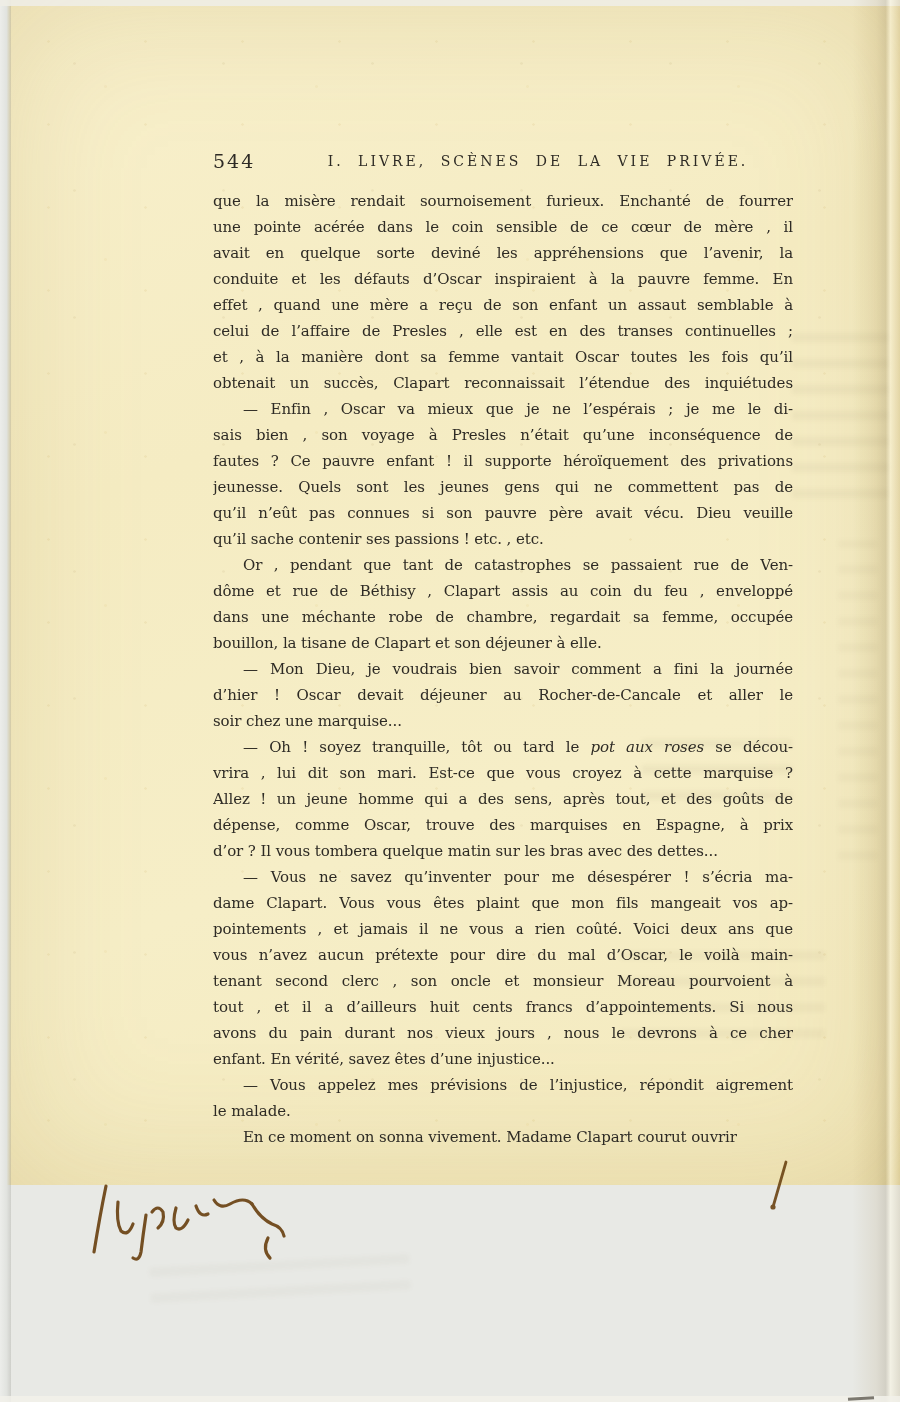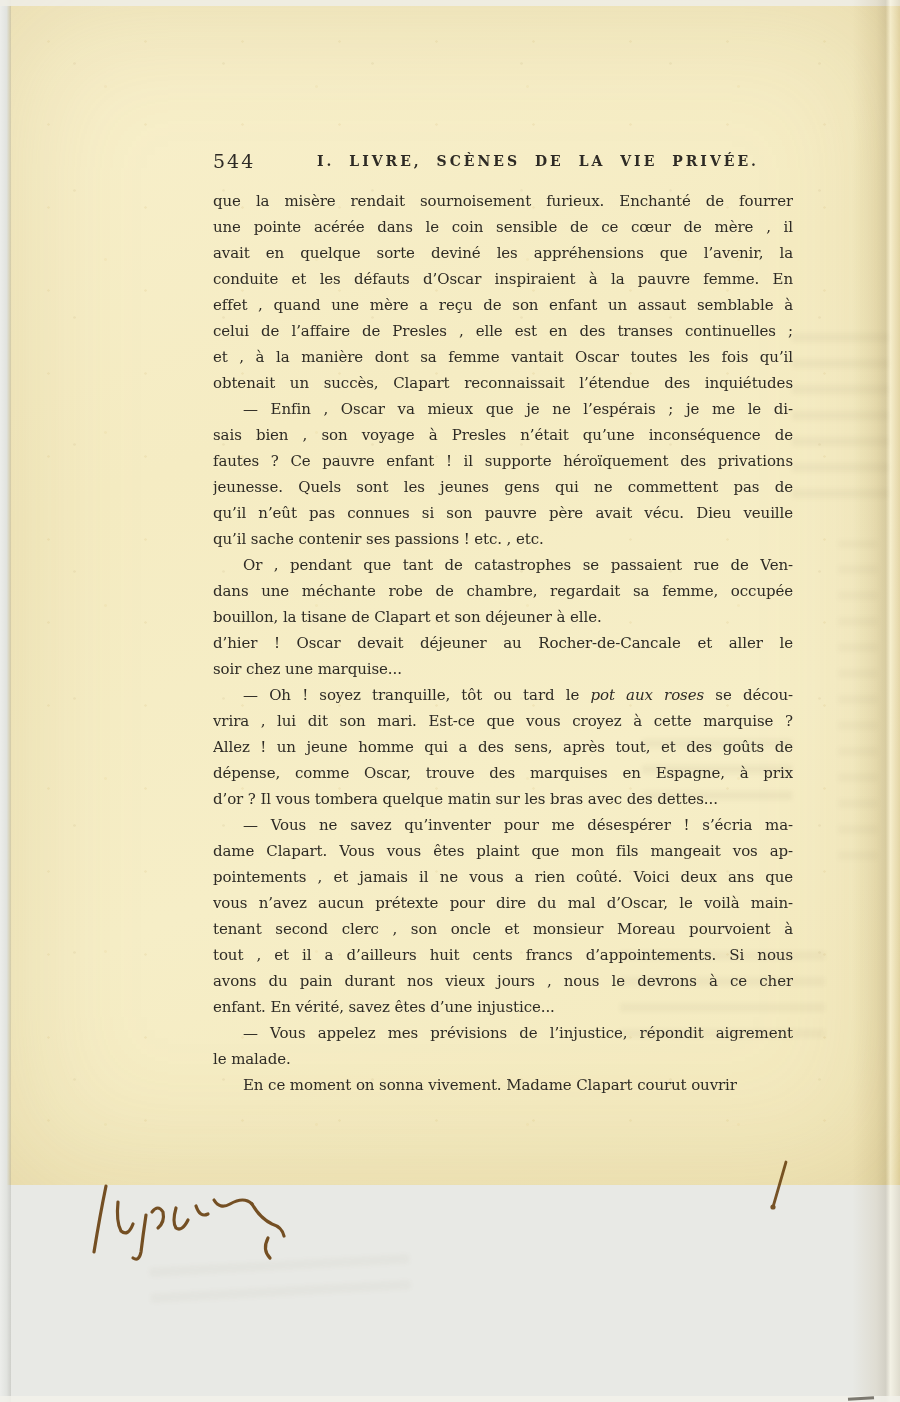--- a/index.html
+++ b/index.html
@@ -24,21 +24,21 @@
   #edge-top{left:0;top:0;width:900px;height:6px;background:#eeede6;opacity:.9;}
   #edge-right{left:852px;top:0;width:48px;height:1402px;
     background:linear-gradient(90deg,rgba(140,110,45,0) 0%,rgba(140,110,45,.10) 50%,rgba(100,78,32,.16) 70%,rgba(255,250,228,.45) 80%,rgba(165,135,62,.14) 100%);}
   #edge-bottom{left:0;top:1396px;width:900px;height:6px;background:#f2f1ea;opacity:.85;}
   #bottom-mark{left:848px;top:1397px;width:26px;height:3px;background:#4a463c;opacity:.7;transform:rotate(-3deg);}
 
   #content{position:absolute;left:213px;top:150px;width:580px;}
   #page-header{position:relative;height:38px;color:#2e2b25;}
   #page-number{position:absolute;left:0;top:0;font-size:19px;letter-spacing:2px;}
   #running-title{position:absolute;left:70px;top:3px;width:510px;text-align:center;
-    font-size:14px;font-weight:bold;letter-spacing:3px;word-spacing:7px;}
+    font-size:14px;font-weight:normal;letter-spacing:3px;word-spacing:7px;}
 
   #text-block{position:relative;color:#2e2b25;font-size:15px;}
   .para{margin:0;}
   .line{height:26px;line-height:26px;overflow:hidden;
     text-align:justify;text-align-last:justify;letter-spacing:-0.1px;}
   .line.lastline{text-align-last:left;}
   .line.indent{text-indent:30px;}
   .it{font-style:italic;}
 
   .smudge{position:absolute;filter:blur(2px);pointer-events:none;
@@ -87,24 +87,26 @@
         <div class="para">
           <div class="line indent"><span>— Enfin , Oscar va mieux que je ne l’espérais ; je me le di-</span></div>
           <div class="line"><span>sais bien , son voyage à Presles n’était qu’une inconséquence de</span></div>
           <div class="line"><span>fautes ? Ce pauvre enfant ! il supporte héroïquement des privations</span></div>
           <div class="line"><span>jeunesse. Quels sont les jeunes gens qui ne commettent pas de</span></div>
           <div class="line"><span>qu’il n’eût pas connues si son pauvre père avait vécu. Dieu veuille</span></div>
           <div class="line lastline"><span>qu’il sache contenir ses passions ! etc. , etc.</span></div>
         </div>
         <div class="para">
           <div class="line indent"><span>Or , pendant que tant de catastrophes se passaient rue de Ven-</span></div>
+          <div class="line"><span>dôme et rue de Béthisy , Clapart assis au coin du feu , enveloppé</span></div>
           <div class="line"><span>dans une méchante robe de chambre, regardait sa femme, occupée</span></div>
           <div class="line lastline"><span>bouillon, la tisane de Clapart et son déjeuner à elle.</span></div>
         </div>
         <div class="para">
+          <div class="line indent"><span>— Mon Dieu, je voudrais bien savoir comment a fini la journée</span></div>
           <div class="line"><span>d’hier ! Oscar devait déjeuner au Rocher-de-Cancale et aller le</span></div>
           <div class="line lastline"><span>soir chez une marquise...</span></div>
         </div>
         <div class="para">
           <div class="line indent"><span>— Oh ! soyez tranquille, tôt ou tard le </span><span class="it">pot aux roses</span><span> se décou-</span></div>
           <div class="line"><span>vrira , lui dit son mari. Est-ce que vous croyez à cette marquise ?</span></div>
           <div class="line"><span>Allez ! un jeune homme qui a des sens, après tout, et des goûts de</span></div>
           <div class="line"><span>dépense, comme Oscar, trouve des marquises en Espagne, à prix</span></div>
           <div class="line lastline"><span>d’or ? Il vous tombera quelque matin sur les bras avec des dettes...</span></div>
         </div>

